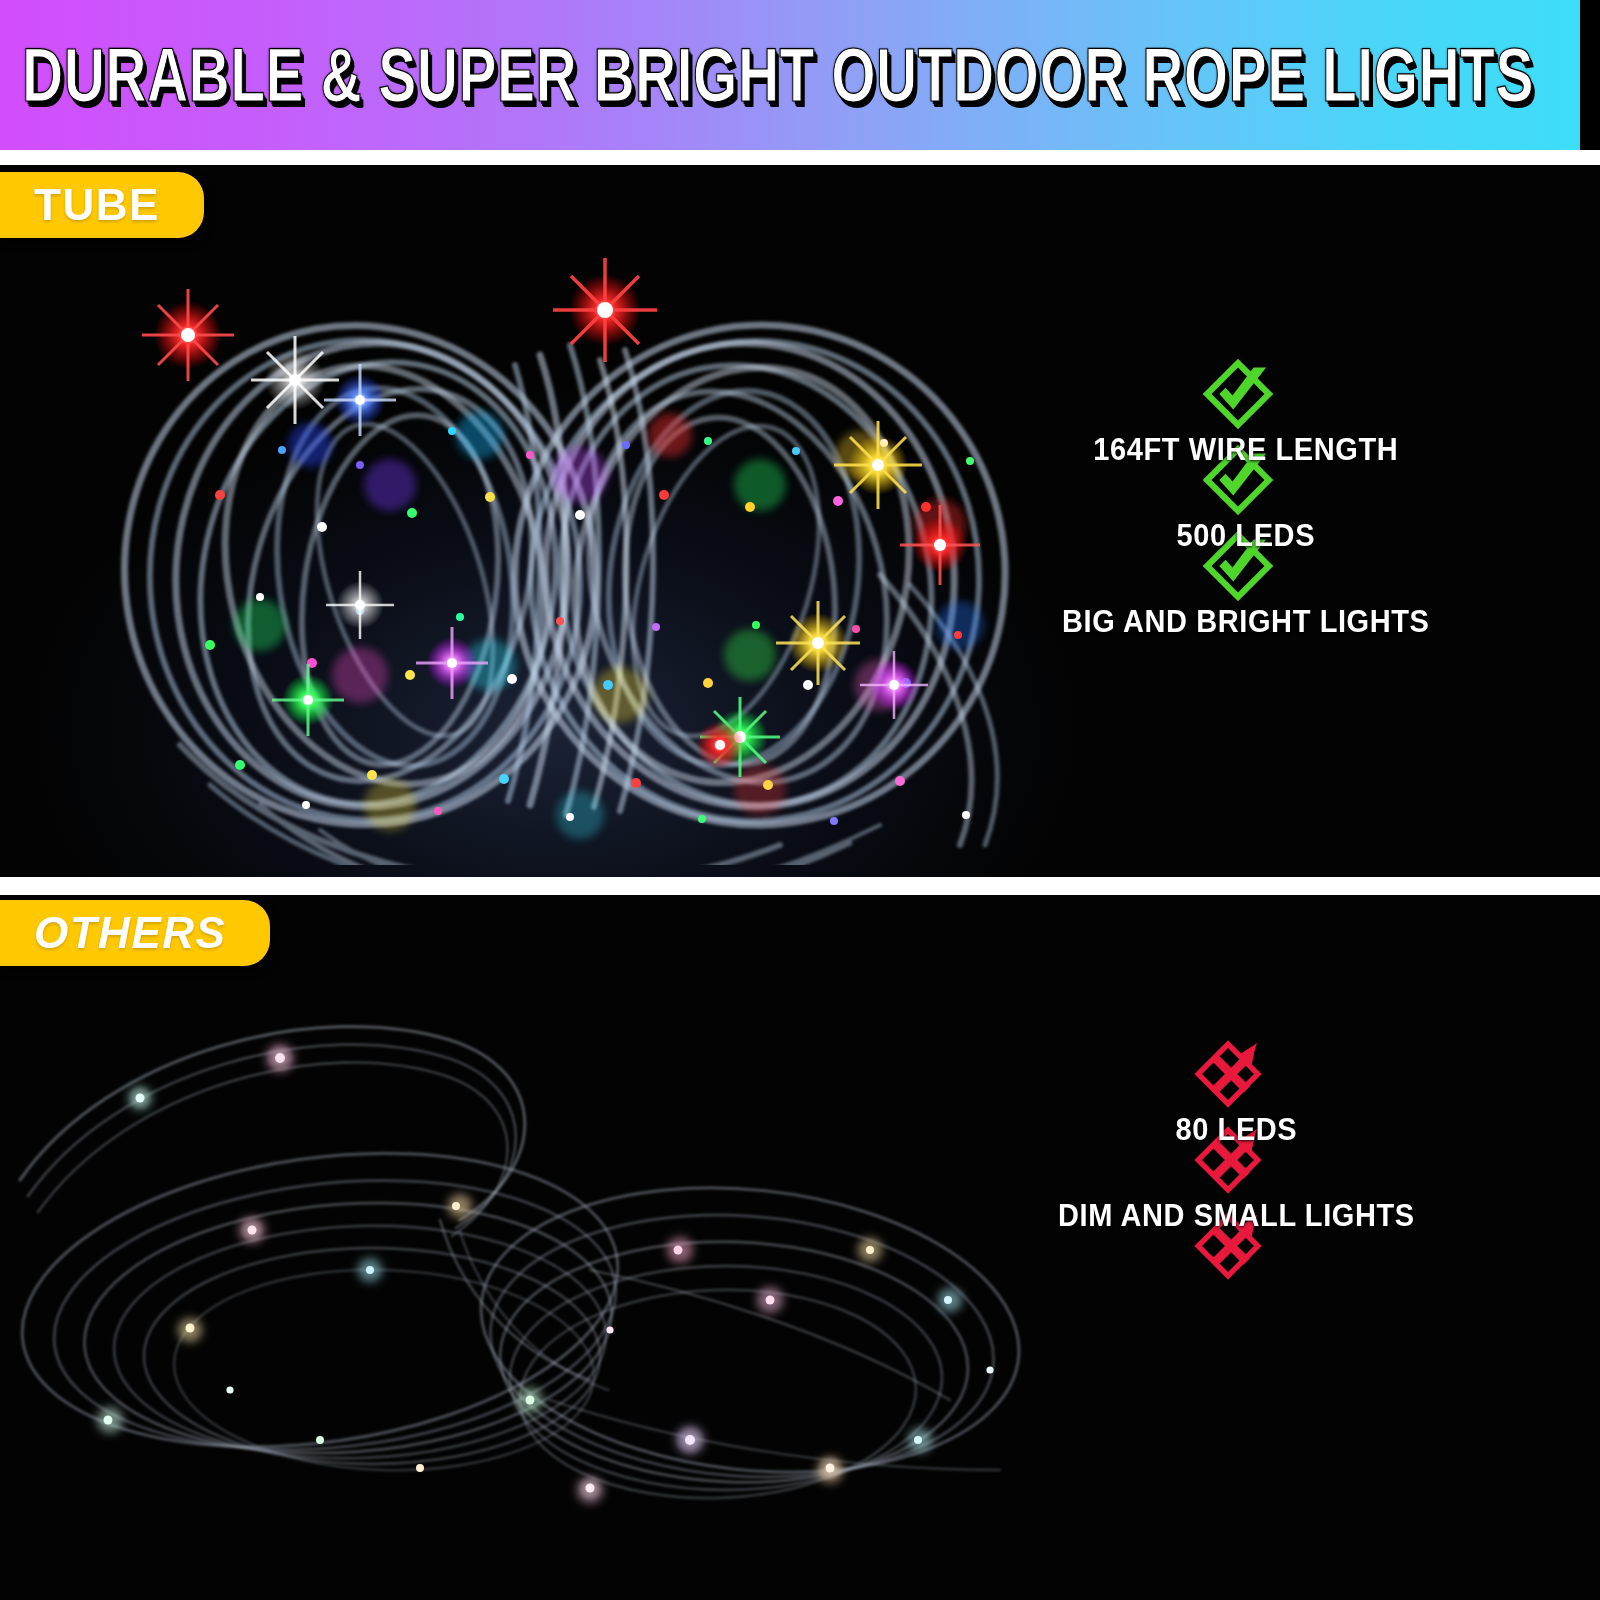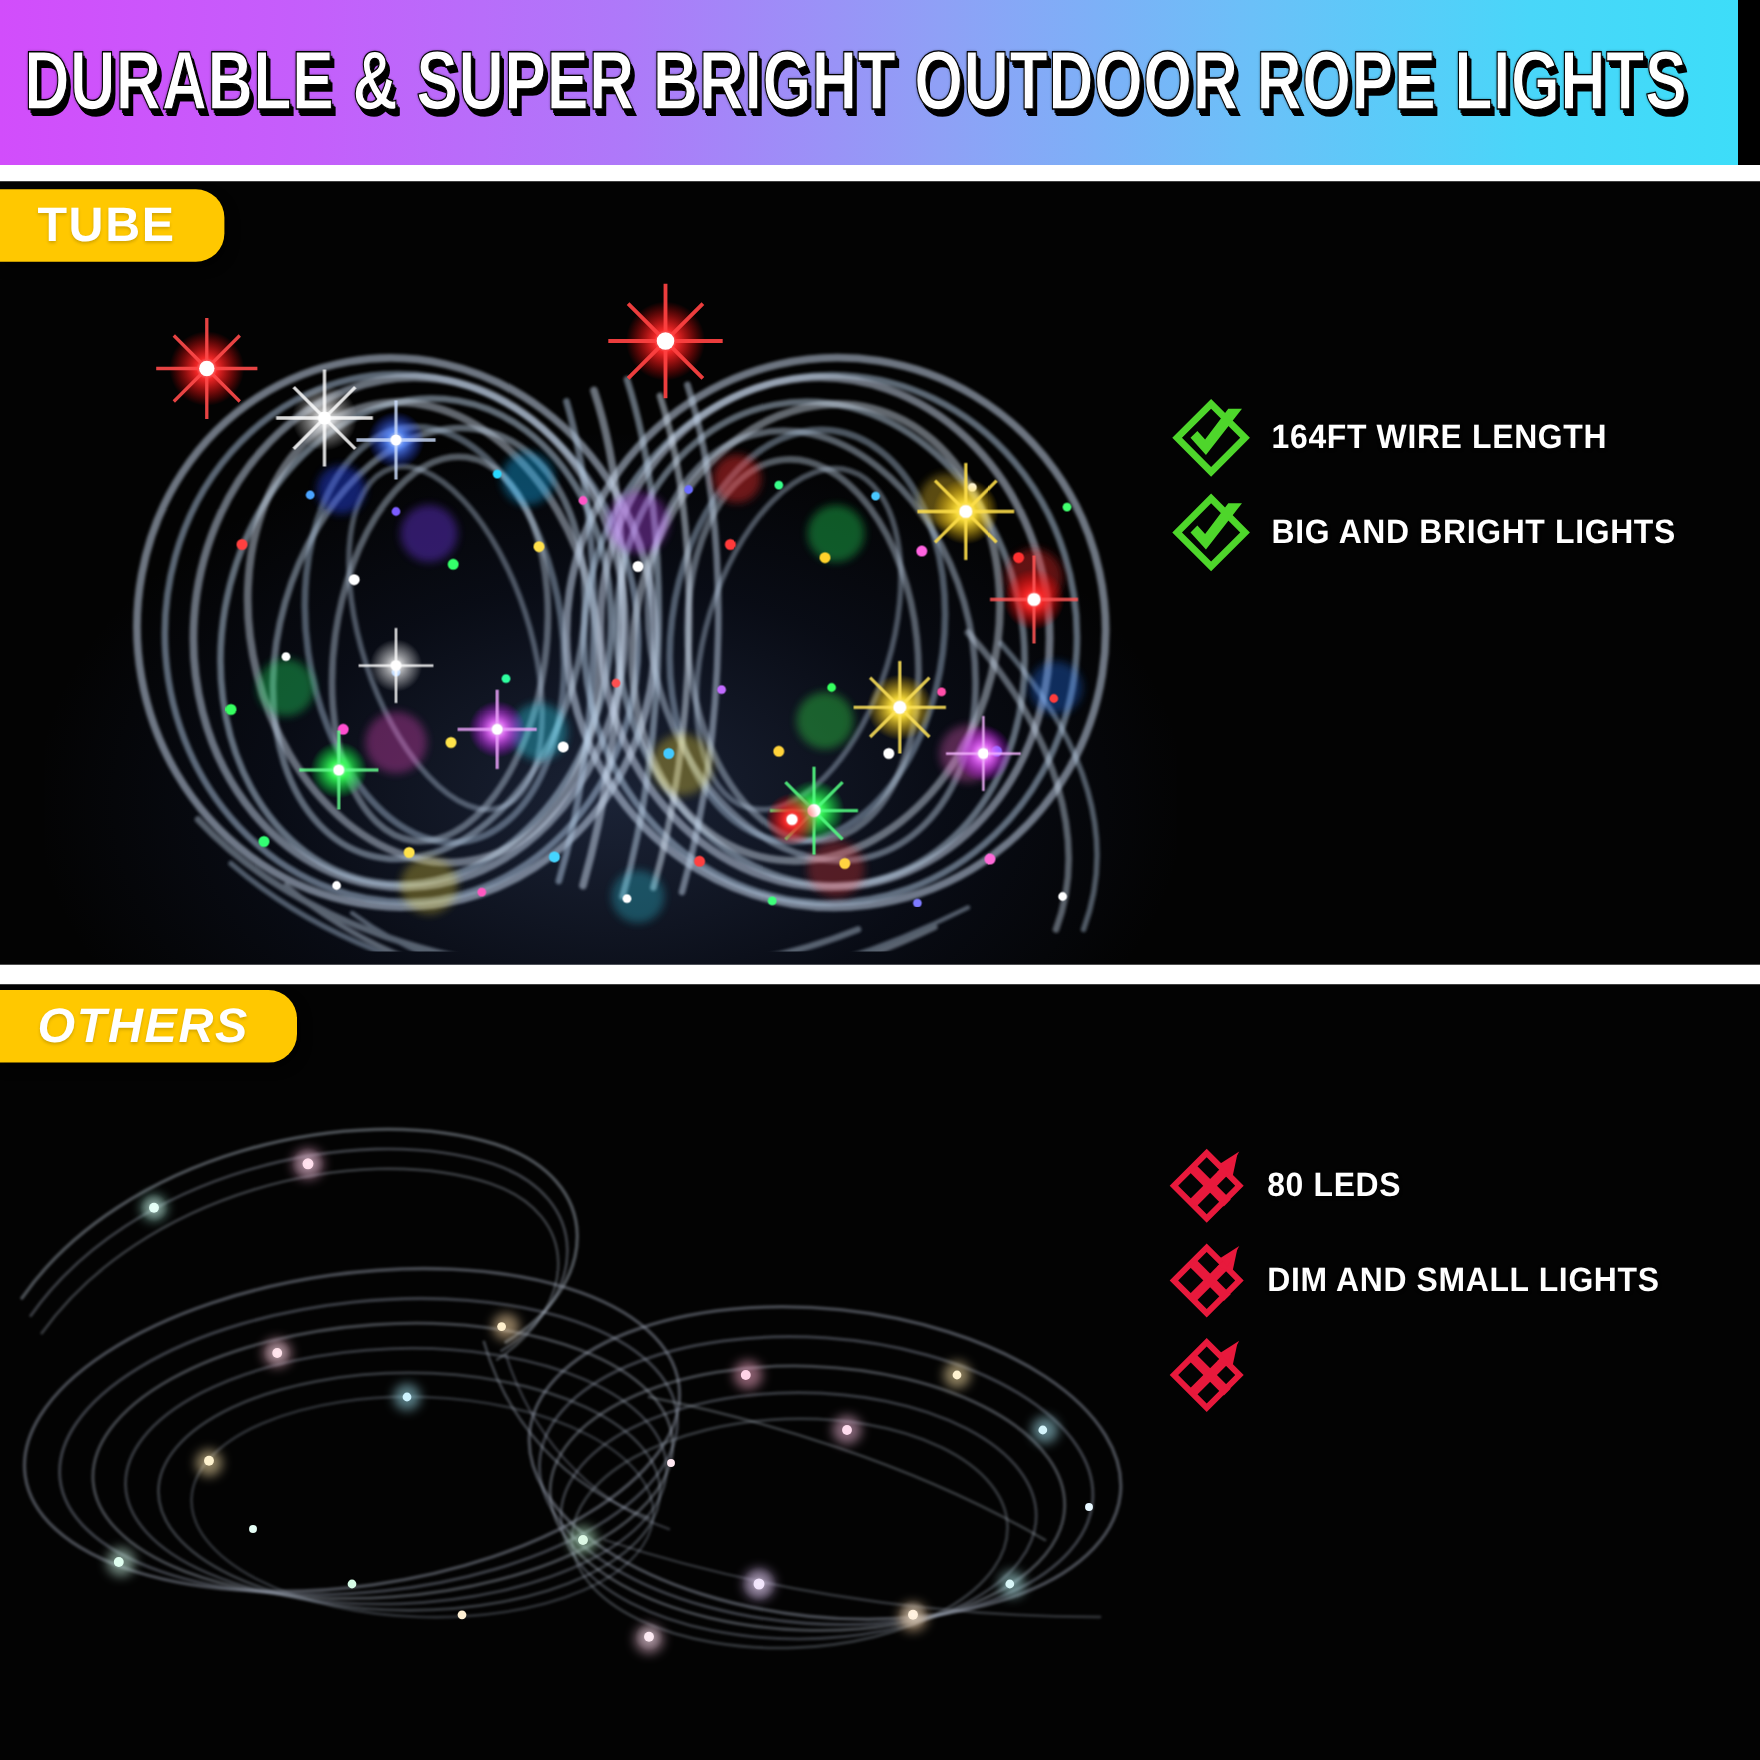--- a/index.html
+++ b/index.html
@@ -89,20 +89,21 @@
   }
 
   
   .features{ position:absolute; z-index:7; }
   .features-ours{ left:1062px; top:355px; }
   .features-others{ left:1058px; top:1035px; }
 
   .feature-row{
     display:flex; align-items:center;
     height:86px;
+    flex-direction:column;
   }
   .feature-icon{
     width:78px; height:78px; flex:0 0 78px;
     display:block; margin-right:16px;
   }
   .feature-text{
     color:#ffffff; font-weight:bold;
     font-size:29px; letter-spacing:0.6px;
     white-space:nowrap;
     text-shadow:0 1px 3px rgba(0,0,0,.9);
@@ -350,20 +351,27 @@
 <div class="features features-ours">
 
   <div class="feature-row">
     <svg class="feature-icon" viewBox="0 0 100 100">
       <rect x="22" y="22" width="56" height="56" transform="rotate(45 50 50)" fill="none" stroke="#4ED62B" stroke-width="8"></rect>
       <path d="M26 50 L44 70 L86 16 L70 16 L43 52 L34 42 Z" fill="#4ED62B"></path>
     </svg>
     <span class="feature-text"><span class="feature-text-inner">164FT WIRE LENGTH</span></span>
   </div>
 
+  <div class="feature-row">
+    <svg class="feature-icon" viewBox="0 0 100 100">
+      <rect x="22" y="22" width="56" height="56" transform="rotate(45 50 50)" fill="none" stroke="#4ED62B" stroke-width="8"></rect>
+      <path d="M26 50 L44 70 L86 16 L70 16 L43 52 L34 42 Z" fill="#4ED62B"></path>
+    </svg>
+    <span class="feature-text"><span class="feature-text-inner">500 LEDS</span></span>
+  </div>
 
   <div class="feature-row">
     <svg class="feature-icon" viewBox="0 0 100 100">
       <rect x="22" y="22" width="56" height="56" transform="rotate(45 50 50)" fill="none" stroke="#4ED62B" stroke-width="8"></rect>
       <path d="M26 50 L44 70 L86 16 L70 16 L43 52 L34 42 Z" fill="#4ED62B"></path>
     </svg>
     <span class="feature-text"><span class="feature-text-inner">BIG AND BRIGHT LIGHTS</span></span>
   </div>
 
 

